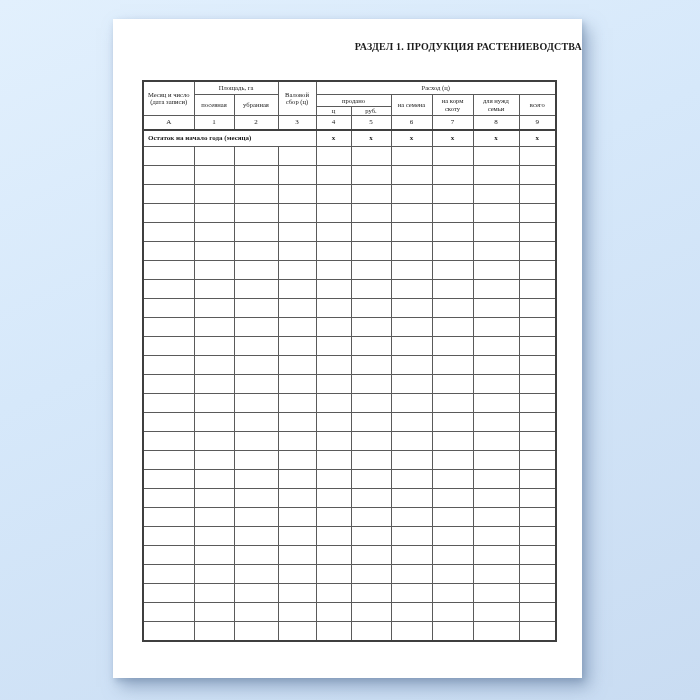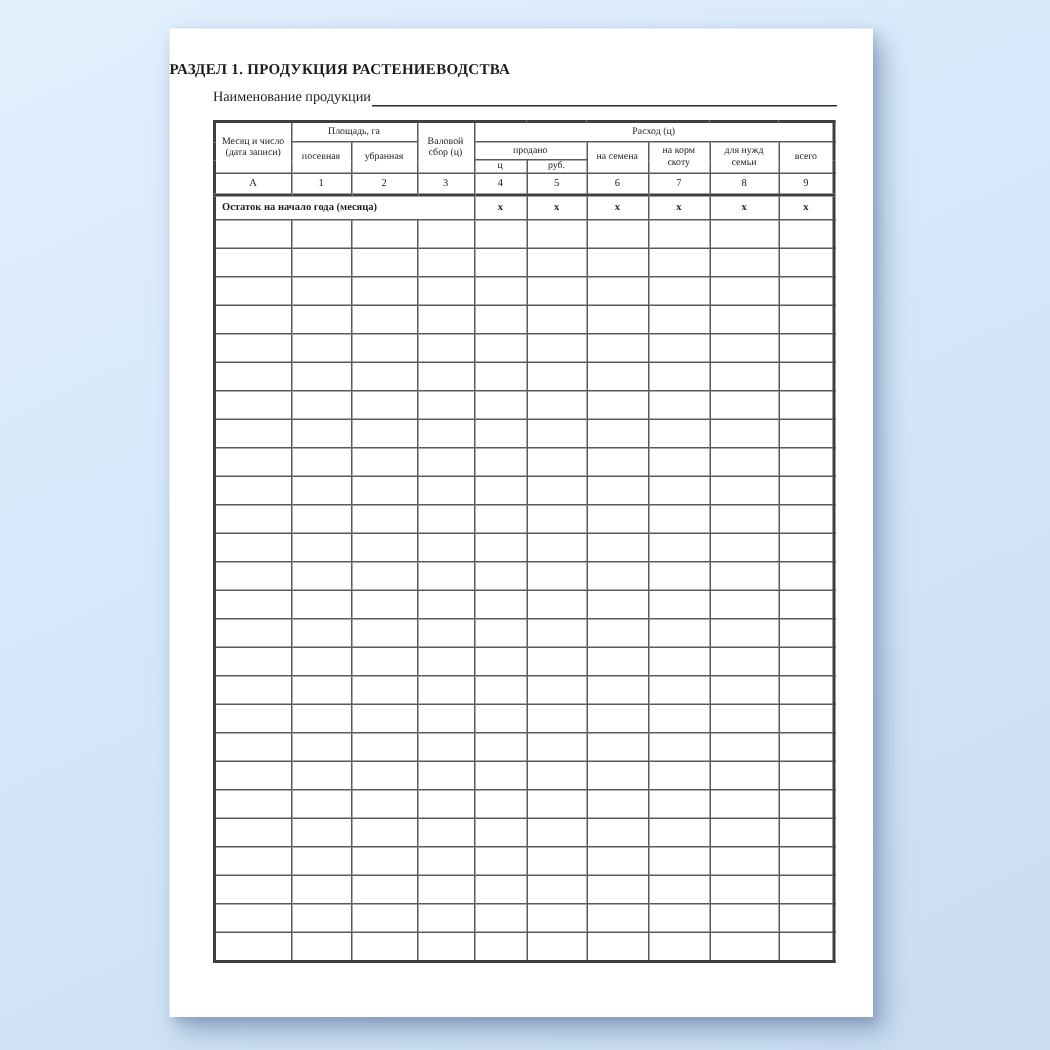--- a/index.html
+++ b/index.html
@@ -8,21 +8,21 @@
     background:linear-gradient(155deg,#e2f0fd 0%,#d6e8fa 40%,#c9dcf2 100%);
     font-family:"Liberation Serif","DejaVu Serif",serif;
     color:#1b1b1b;
   }
   .page{
     position:absolute;left:113px;top:19px;width:469px;height:659px;
     background:#ffffff;
     box-shadow:7px 9px 16px rgba(100,125,160,0.55),2px 3px 6px rgba(100,125,160,0.35);
   }
   .title{
-    position:absolute;top:22px;left:0;right:0;text-align:left;
+    position:absolute;top:22px;left:0;right:0;text-align:right;
     font-weight:bold;font-size:10px;letter-spacing:.2px;white-space:nowrap;
   }
   .product-line{
     position:absolute;top:40px;left:29px;width:416px;
     display:flex;align-items:flex-end;font-size:9.5px;line-height:1.2;
   }
   .product-blank{
     flex:1;border-bottom:1px solid #2a2a2a;margin-left:1px;height:11px;
   }
   table.form{
@@ -44,24 +44,20 @@
   tr.opening-row td.lbl{text-align:left;padding-left:4px;}
   tr.body-row td{height:18px;}
 </style>
 </head>
 <body>
 
 <div class="page">
 
   <div class="title">РАЗДЕЛ 1. ПРОДУКЦИЯ РАСТЕНИЕВОДСТВА</div>
 
-  <div class="product-line">
-    <span>Наименование продукции</span>
-      <span class="product-blank"></span>
-  </div>
 
   <table class="form">
     <colgroup>
       <col style="width:51px">
         <col style="width:40px">
         <col style="width:44px">
       <col style="width:38px">
         <col style="width:35px">
         <col style="width:40px">
       <col style="width:41px">

